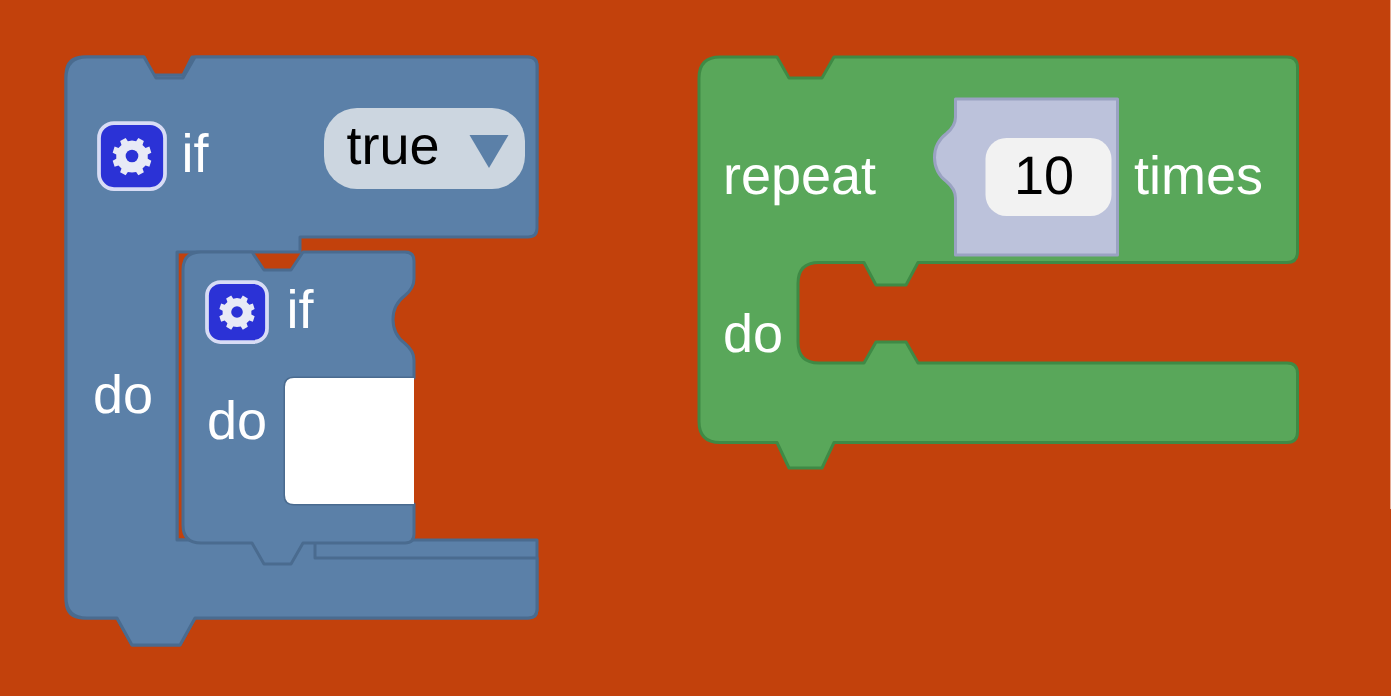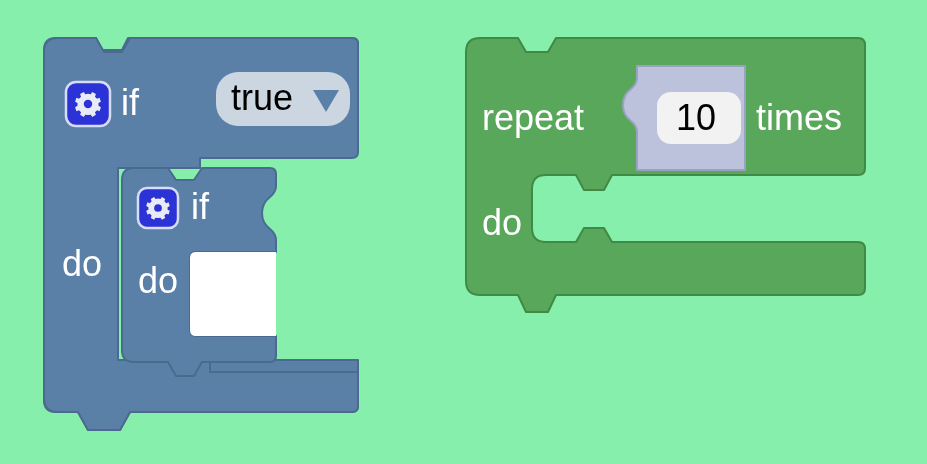--- a/index.html
+++ b/index.html
@@ -10,21 +10,21 @@
   body {
     width: 927px;
     height: 464px;
     font-family: "Liberation Sans", sans-serif;
     overflow: hidden;
   }
   #workspace {
     position: relative;
     width: 927px;
     height: 464px;
-    background: #86efac;
+    background: #c2410c;
   }
   #blocks-svg {
     position: absolute;
     left: 0;
     top: 0;
     width: 927px;
     height: 464px;
     display: block;
   }
   .block-label {

